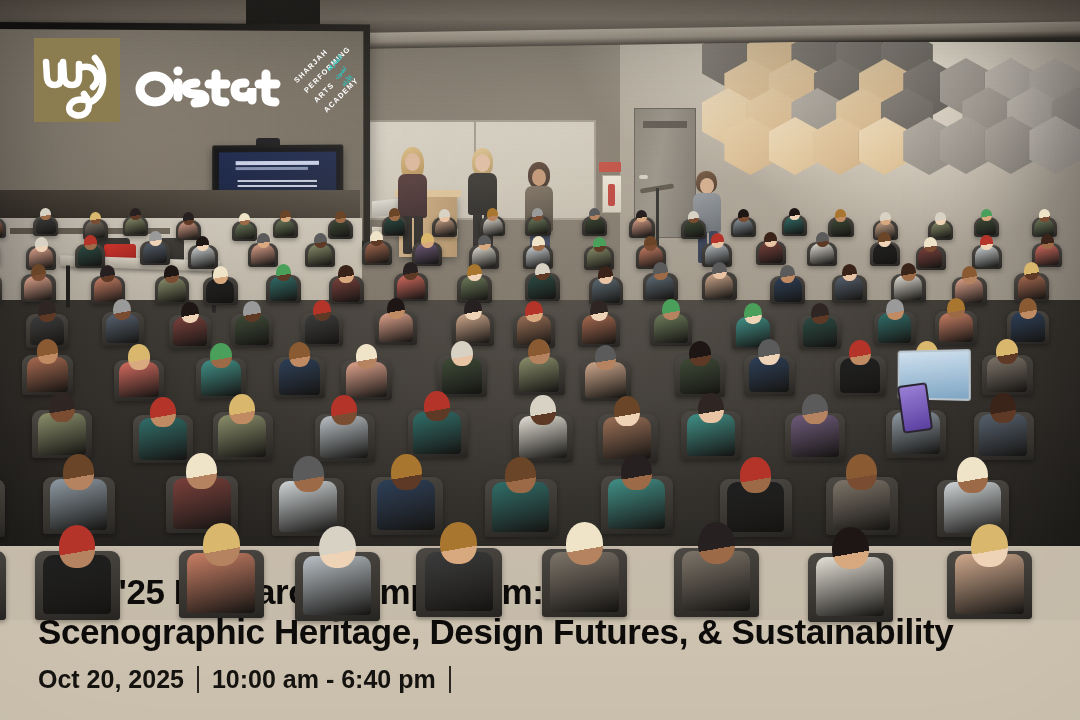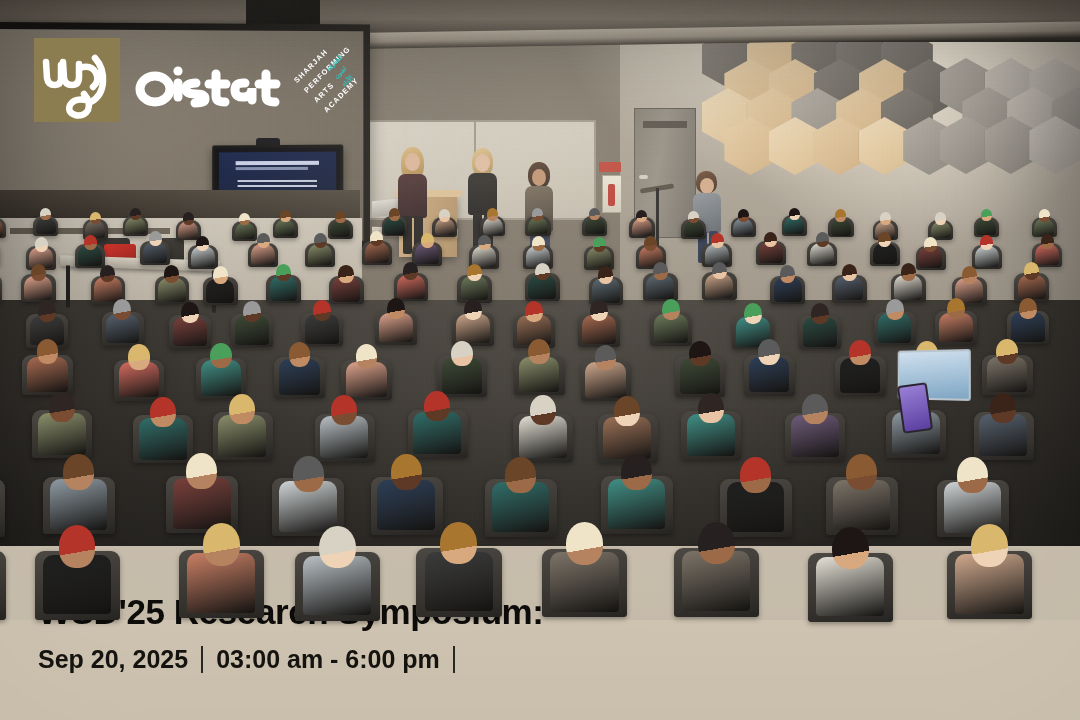--- a/index.html
+++ b/index.html
@@ -883,22 +883,23 @@
       </div>
 
     <div class="grade"></div>
     <div class="vignette"></div>
     <div class="grain"></div>
   </div>
 
   <div class="banner">
     <div class="banner-inner">
       <div class="title-line">WSD'25 Research Symposium:</div>
+      <div class="title-line l2">Scenographic Heritage, Design Futures, &amp; Sustainability</div>
       <div class="meta">
-        <span>Sep 20, 2025</span>
+        <span>Oct 20, 2025</span>
         <span class="sep"></span>
-        <span>03:00 am - 6:00 pm</span>
+        <span>10:00 am - 6:40 pm</span>
         <span class="sep"></span>
       </div>
     </div>
   </div>
 
 </div>
 
 </body></html>

